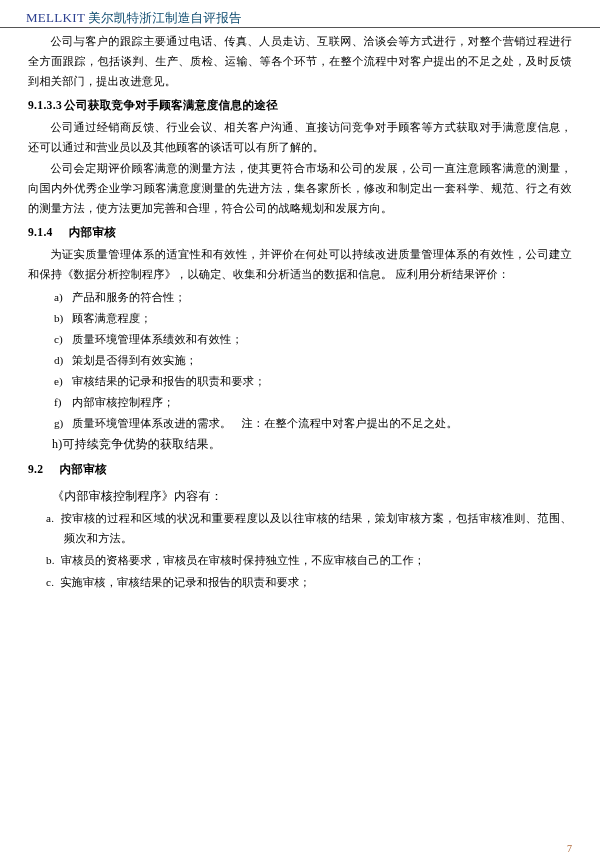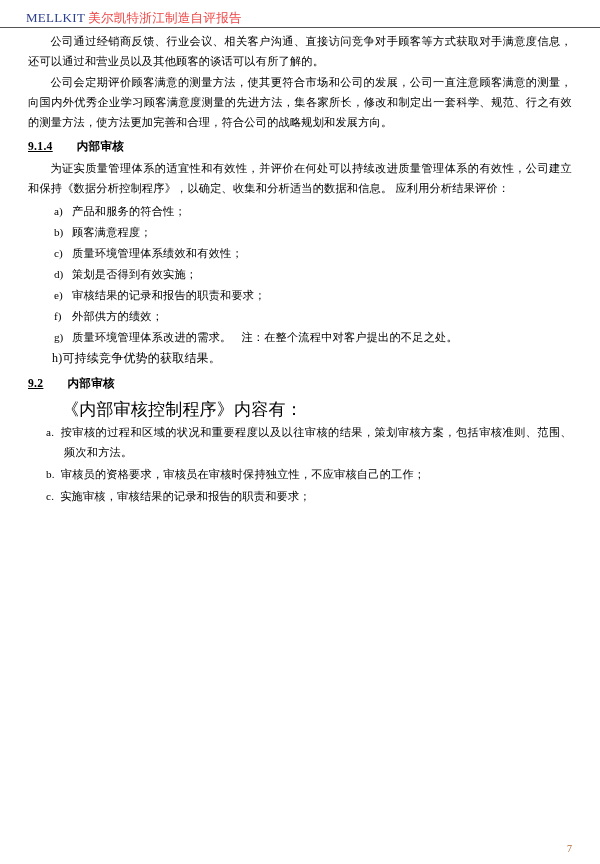--- a/index.html
+++ b/index.html
@@ -34,21 +34,21 @@
     height: 28px;
   }
   .brand {
     font-family: "Liberation Serif", serif;
     font-size: 13px;
     color: #2b3f8f;
     letter-spacing: 0.3px;
   }
   .brand .brand-cn {
     font-size: 12.5px;
-    color: #ef4444;
+    color: #0c4a6e;
     margin-left: 3px;
   }
   
   .content {
     position: absolute;
     top: 31px;
     left: 0;
     width: 600px;
     box-sizing: border-box;
     padding: 0 28px 0 28px;
@@ -70,22 +70,21 @@
     font-size: 11.6px;
     line-height: 21px;
     margin-top: 4px;
     margin-bottom: 1px;
     letter-spacing: 0.3px;
   }
   .heading .num {
     margin-right: 2px;
   }
   .heading-spaced .num {
-    margin-right: 24px;
-    text-decoration: underline;
+    margin-right: 16px;
   }
   
   .list {
     margin: 0;
     padding: 0;
     list-style: none;
   }
   .list li {
     font-size: 11.2px;
     line-height: 21px;
@@ -113,21 +112,21 @@
     margin-left: 10px;
   }
   .plain-indent {
     text-indent: 2em;
     font-size: 12px;
     line-height: 21px;
     margin: 0;
   }
   .sub-para {
     text-indent: 2em;
-    font-size: 17px;
+    font-size: 12px;
     line-height: 20px;
     margin: 0;
   }
   .hang {
     font-size: 11.2px;
     line-height: 20px;
     margin: 0;
     padding-left: 36px;
     text-indent: -18px;
     text-align: justify;
@@ -149,21 +148,25 @@
 <div class="page">
 
   <div class="header">
     <span class="brand">
       <span>MELLKIT</span><span class="brand-cn">美尔凯特浙江制造自评报告</span>
     </span>
   </div>
 
   <div class="content">
 
-
+    <p class="body-para">公司与客户的跟踪主要通过电话、传真、人员走访、互联网、洽谈会等方式进行，对整个营销过程进行全方面跟踪，包括谈判、生产、质检、运输、等各个环节，在整个流程中对客户提出的不足之处，及时反馈到相关部门，提出改进意见。</p>
+
+    <p class="heading">
+      <span class="num">9.1.3.3</span><span>公司获取竞争对手顾客满意度信息的途径</span>
+    </p>
 
     <p class="body-para">公司通过经销商反馈、行业会议、相关客户沟通、直接访问竞争对手顾客等方式获取对手满意度信息，还可以通过和营业员以及其他顾客的谈话可以有所了解的。</p>
 
 
     <p class="body-para">公司会定期评价顾客满意的测量方法，使其更符合市场和公司的发展，公司一直注意顾客满意的测量，向国内外优秀企业学习顾客满意度测量的先进方法，集各家所长，修改和制定出一套科学、规范、行之有效的测量方法，使方法更加完善和合理，符合公司的战略规划和发展方向。</p>
 
     <p class="heading heading-spaced">
       <span class="num">9.1.4</span><span>内部审核</span>
     </p>
 
@@ -187,21 +190,21 @@
       <li>
         <span class="marker">d)</span>
         <span class="txt">策划是否得到有效实施；</span>
       </li>
       <li>
         <span class="marker">e)</span>
         <span class="txt">审核结果的记录和报告的职责和要求；</span>
       </li>
       <li>
         <span class="marker">f)</span>
-        <span class="txt">外部供方的绩效；</span>
+        <span class="txt">内部审核控制程序；</span>
       </li>
       <li>
         <span class="marker">g)</span>
         <span class="txt"><span>质量环境管理体系改进的需求。</span><span class="note">注：在整个流程中对客户提出的不足之处。</span></span>
       </li>
     </ul>
 
     <p class="plain-indent">h)可持续竞争优势的获取结果。</p>
 
     <p class="heading heading-spaced">

